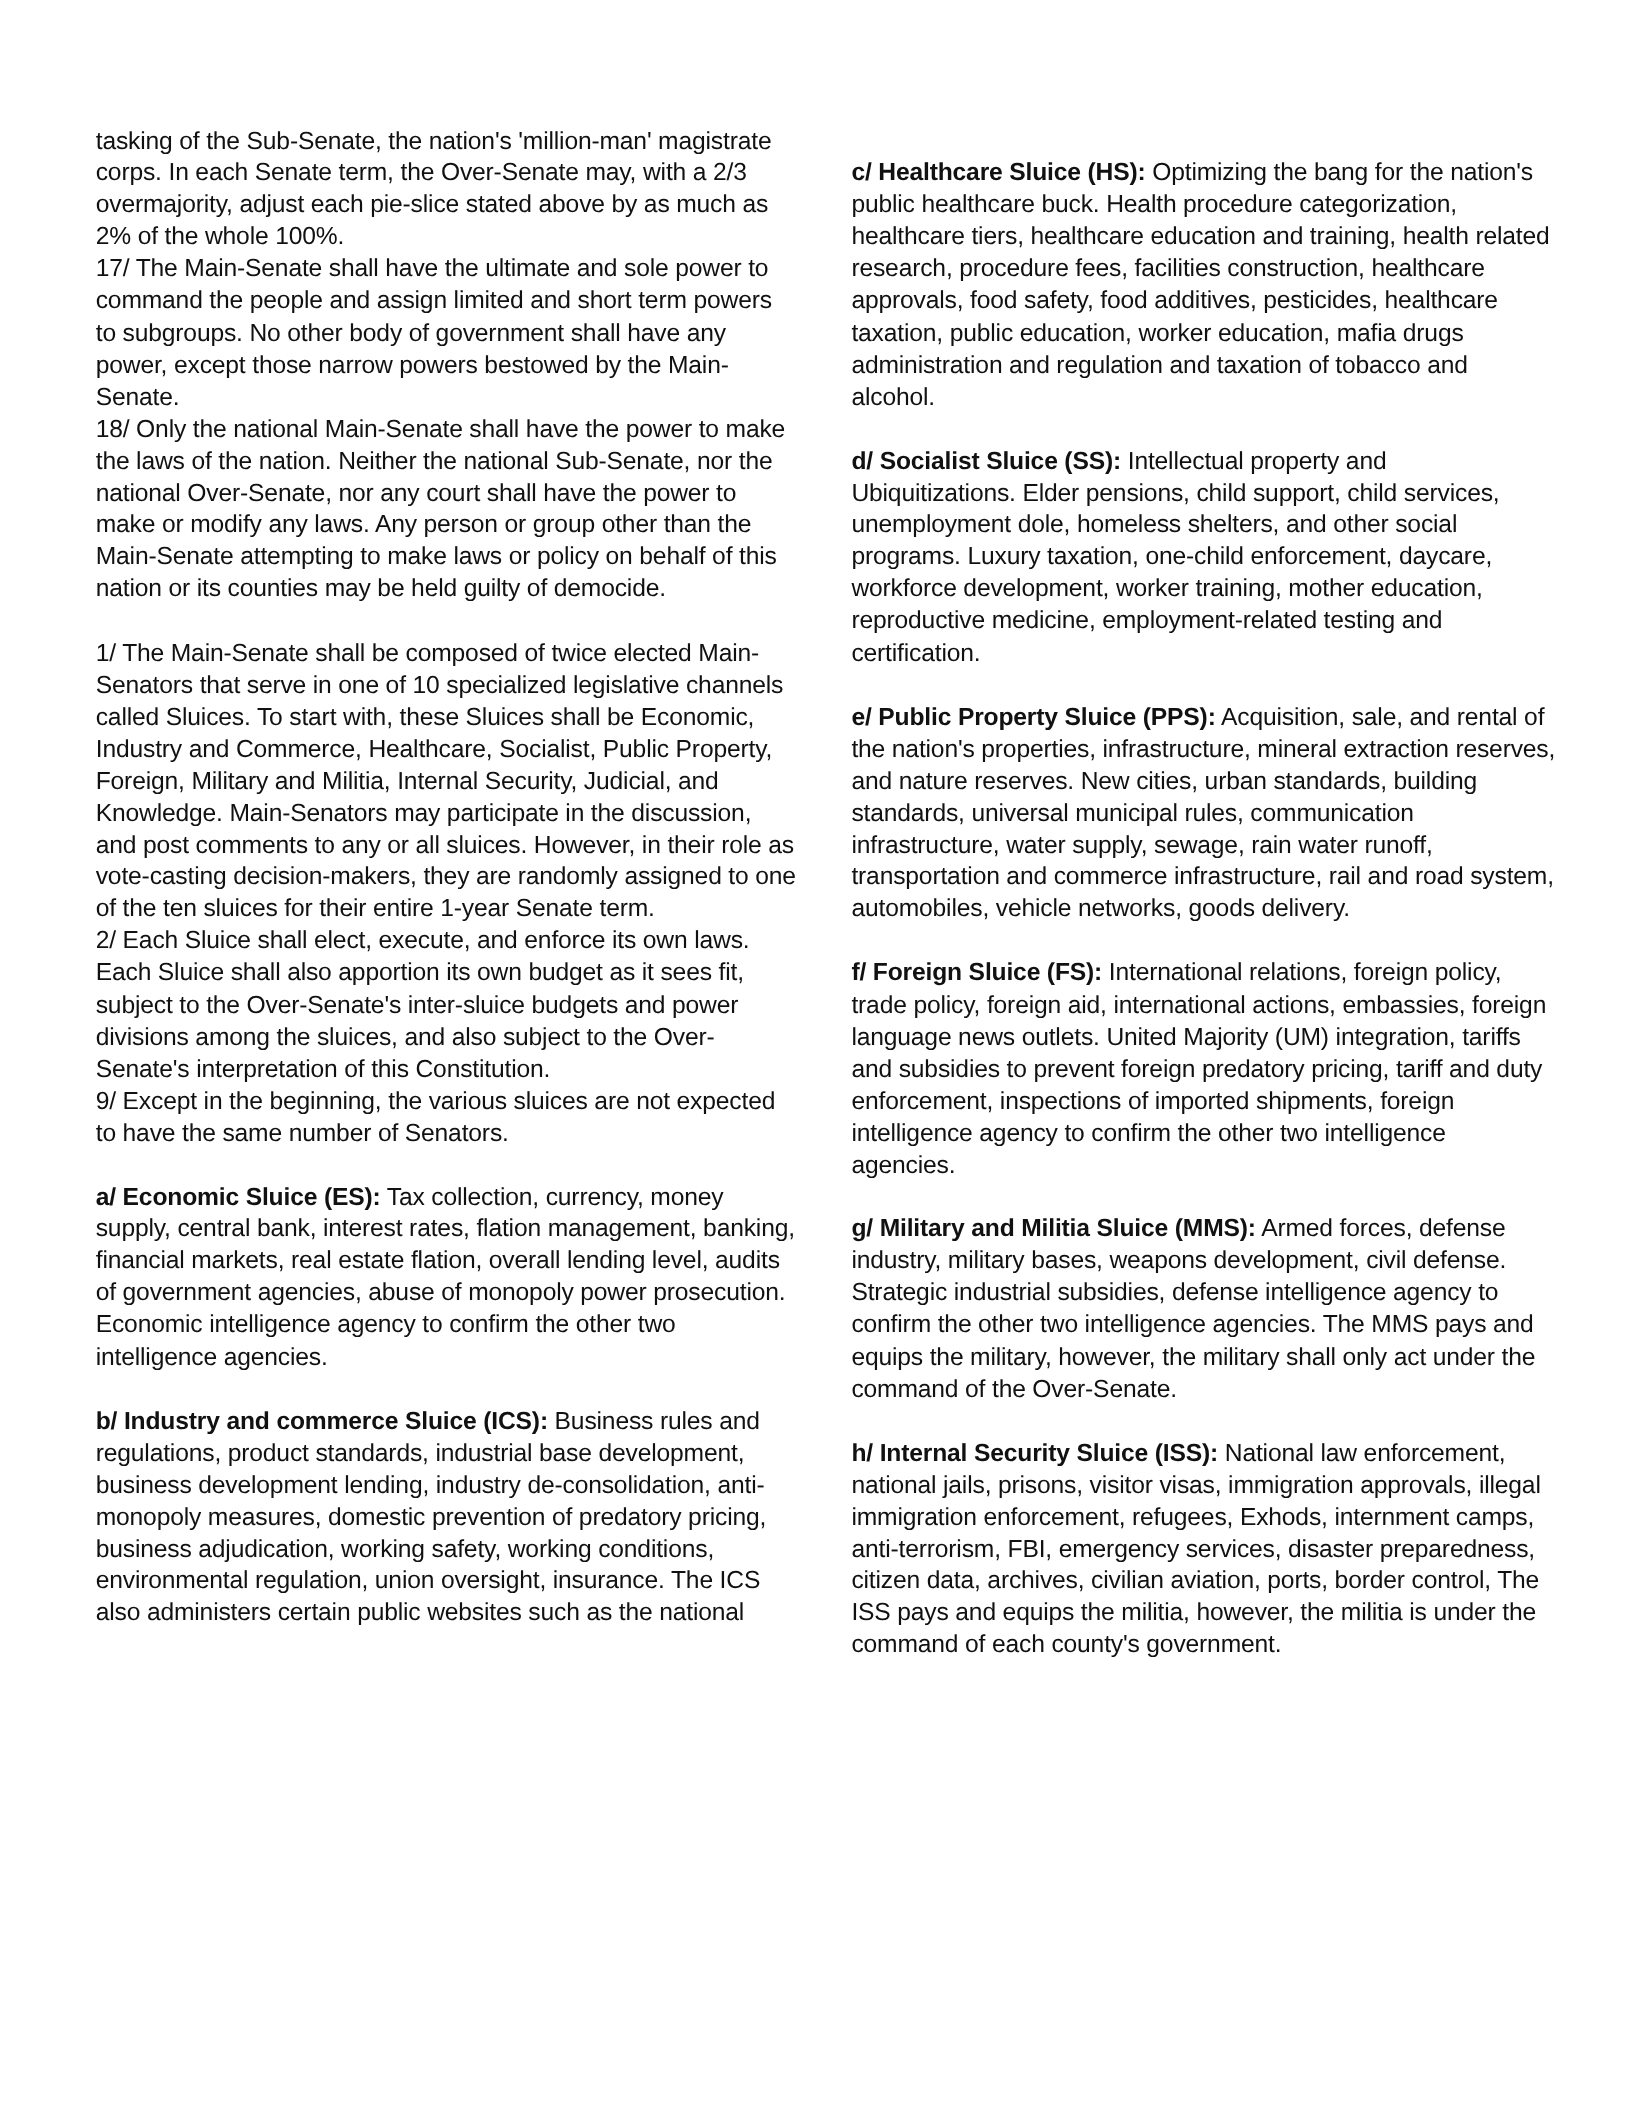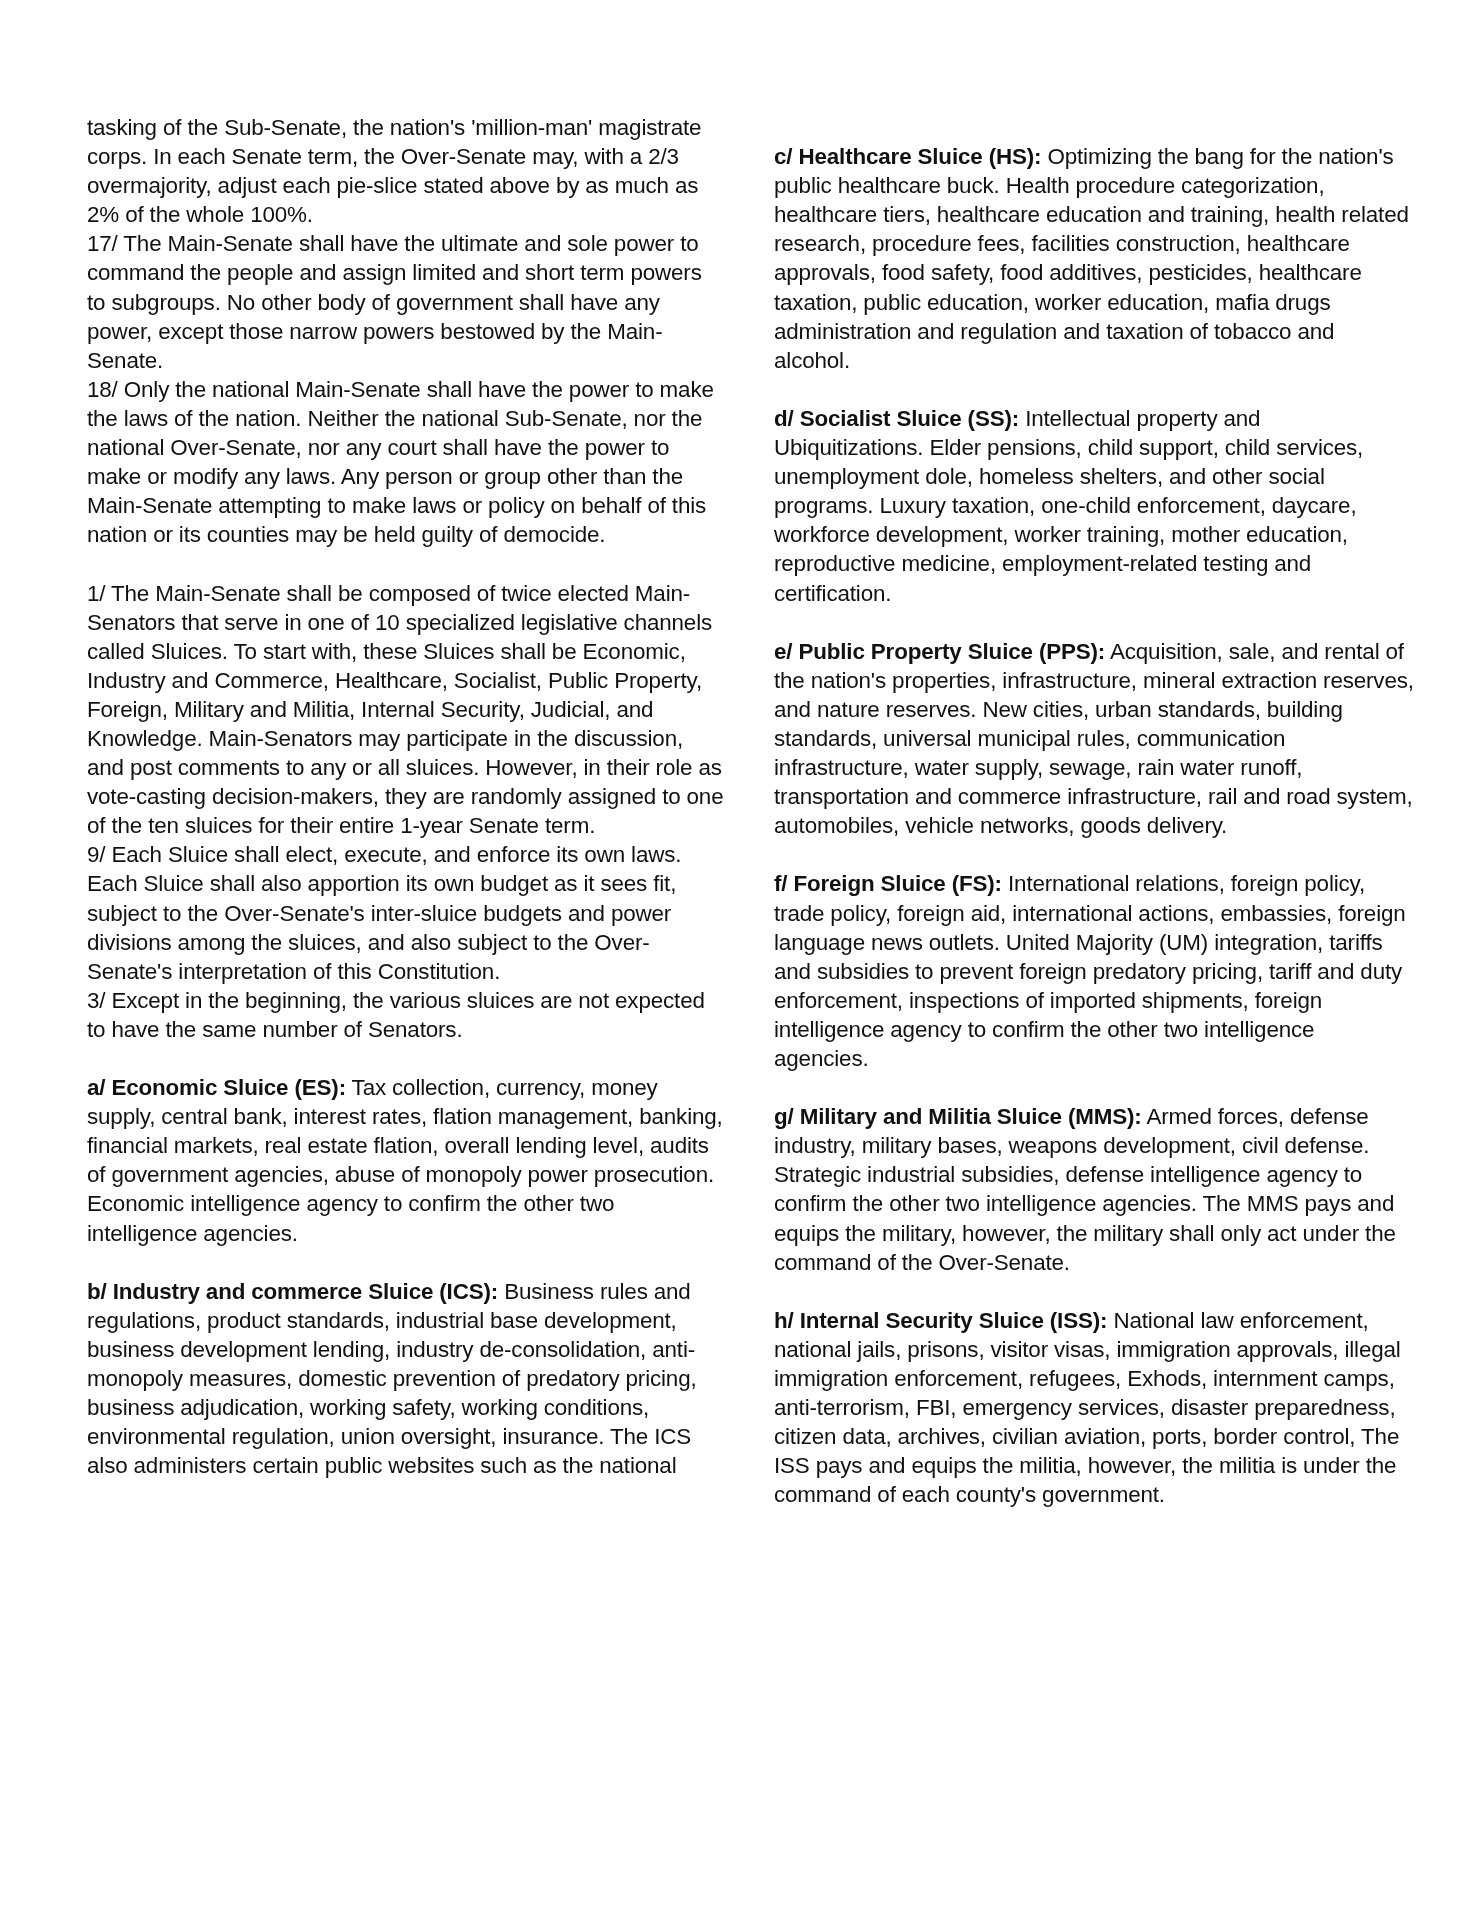--- a/index.html
+++ b/index.html
@@ -40,22 +40,22 @@
 <body>
 
 <div class="page">
 
   <div class="column col-left">
     <p class="para">tasking of the Sub-Senate, the nation's 'million-man' magistrate corps. In each Senate term, the Over-Senate may, with a 2/3 overmajority, adjust each pie-slice stated above by as much as  2% of the whole 100%.</p>
     <p class="para">17/ The Main-Senate shall have the ultimate and sole power to command the people and assign limited and short term powers to subgroups. No other body of government shall have any power, except those narrow powers bestowed by the Main-Senate.</p>
     <p class="para">18/ Only the national Main-Senate shall have the power to make the laws of the nation. Neither the national Sub-Senate, nor the national Over-Senate, nor any court shall have the power to make or modify any laws. Any person or group other than the Main-Senate attempting to make laws or policy on behalf of this nation or its counties may be held guilty of democide.</p>
     <div class="gap"></div>
     <p class="para">1/ The Main-Senate shall be composed of twice elected Main-Senators that serve in one of 10 specialized legislative channels called Sluices.  To start with, these Sluices shall be Economic, Industry and Commerce, Healthcare, Socialist, Public Property, Foreign, Military and Militia, Internal Security, Judicial, and Knowledge. Main-Senators may participate in the discussion, and post comments to any or all sluices. However, in their role as vote-casting decision-makers, they are randomly assigned to one of the ten sluices for their entire 1-year Senate term.</p>
-    <p class="para">9/ Each Sluice shall elect, execute, and enforce its own laws. Each Sluice shall also apportion its own budget as it sees fit, subject to the Over-Senate's inter-sluice budgets and power divisions among the sluices, and also subject to the Over-Senate's interpretation of this Constitution.</p>
-    <p class="para">3/ Except in the beginning, the various sluices are not expected to have the same number of Senators.</p>
+    <p class="para">2/ Each Sluice shall elect, execute, and enforce its own laws. Each Sluice shall also apportion its own budget as it sees fit, subject to the Over-Senate's inter-sluice budgets and power divisions among the sluices, and also subject to the Over-Senate's interpretation of this Constitution.</p>
+    <p class="para">9/ Except in the beginning, the various sluices are not expected to have the same number of Senators.</p>
     <div class="gap"></div>
     <p class="para"><span class="bold">a/ Economic Sluice (ES):</span><span>  Tax collection, currency, money supply, central bank, interest rates, flation management, banking, financial markets, real estate flation, overall lending level, audits of government agencies, abuse of monopoly power prosecution. Economic intelligence agency to confirm the other two intelligence agencies.</span></p>
     <div class="gap"></div>
     <p class="para"><span class="bold">b/ Industry and commerce Sluice (ICS):</span><span>  Business rules and regulations, product standards, industrial base development, business development lending, industry de-consolidation, anti-monopoly measures, domestic prevention of predatory pricing, business adjudication, working safety, working conditions, environmental regulation, union oversight, insurance.  The ICS also administers certain public websites such as the national</span></p>
   </div>
 
   <div class="column col-right">
     <div class="gap"></div>
     <p class="para"><span class="bold">c/ Healthcare Sluice (HS):</span><span> Optimizing the bang for the nation's public healthcare buck. Health procedure categorization, healthcare tiers, healthcare education and training, health related research, procedure fees, facilities construction, healthcare approvals, food safety, food additives, pesticides, healthcare taxation, public education, worker education, mafia drugs administration and regulation and taxation of tobacco and alcohol.</span></p>
     <div class="gap"></div>

